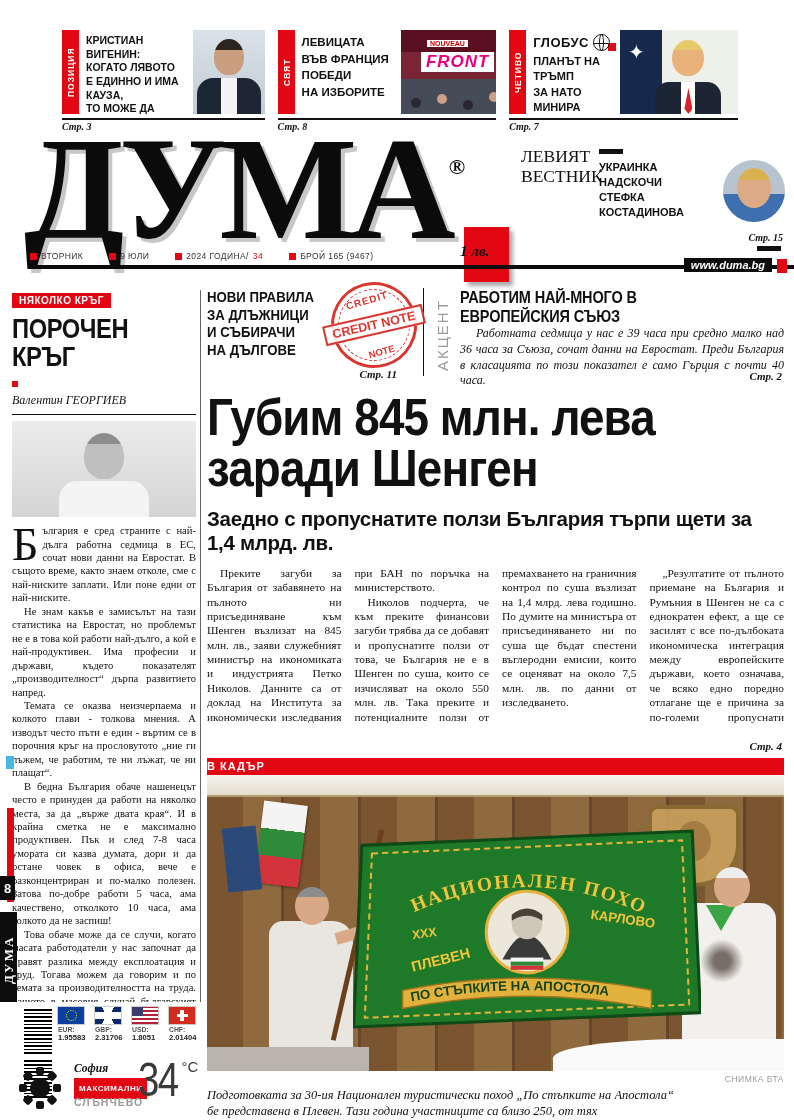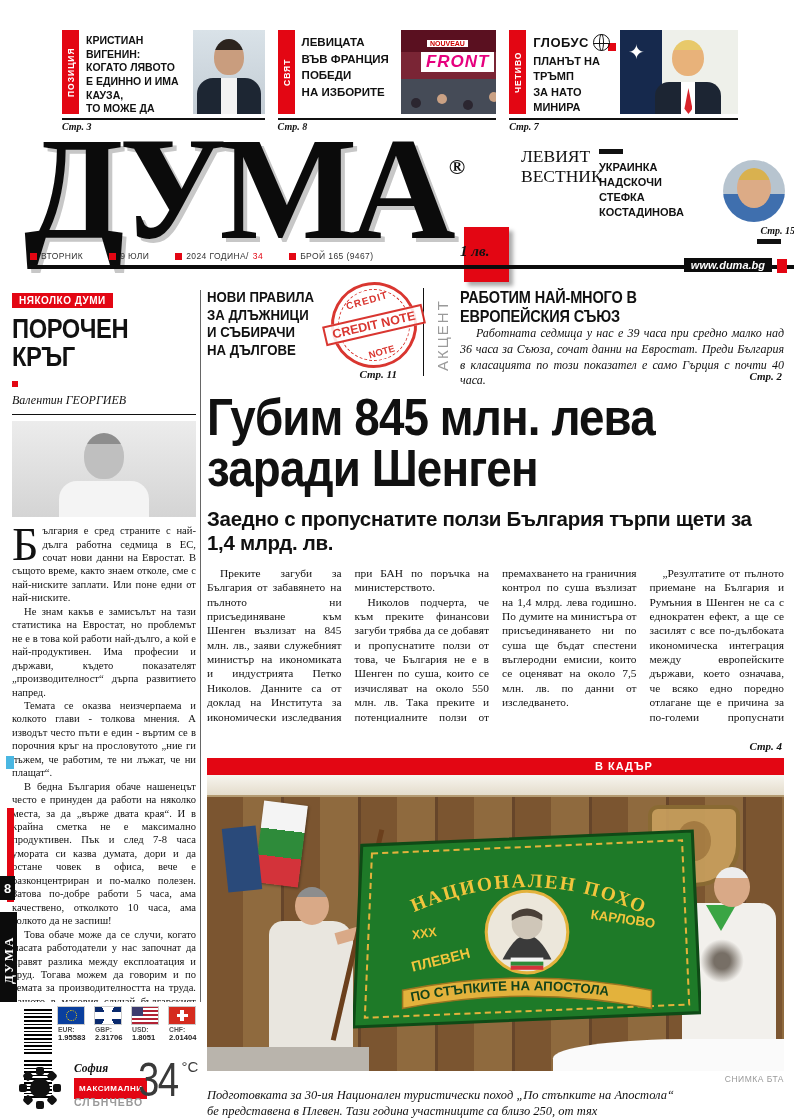--- a/index.html
+++ b/index.html
@@ -59,21 +59,21 @@
   .mast-square{position:absolute;left:464px;top:227px;width:45px;height:55px;background:#e30613;box-shadow:4px 4px 4px #aaa;}
   .tagline{position:absolute;left:521px;top:146px;font-family:"Liberation Serif",serif;font-size:17.5px;line-height:1.15;color:#111;}
   .teaser{position:absolute;left:599px;top:149px;width:196px;}
   .teaser-dash{width:24px;height:5px;background:#111;}
   .teaser-flex{display:flex;margin-top:6px;gap:6px;}
   .teaser-title{font-size:11px;font-weight:800;line-height:1.35;width:118px;}
   .teaser-photo{width:62px;height:62px;border-radius:50%;position:relative;overflow:hidden;flex-shrink:0;
      background:linear-gradient(180deg,#b7c4cf 0 55%,#3f6fae 55%);}
   .teaser-photo::before{content:"";position:absolute;left:50%;top:8px;width:34px;height:40px;margin-left:-17px;
      border-radius:50%;background:linear-gradient(#d9b14f 0 30%,#dcab86 30%);}
-  .teaser-page{text-align:right;margin-top:3px;padding-right:0;}
+  .teaser-page{text-align:right;margin-top:10px;padding-right:12px;}
   .teaser-dash2{margin-left:158px;margin-top:3px;}
 
   
   .dateline{position:absolute;left:30px;top:251px;display:flex;gap:26px;font-size:8.5px;color:#333;letter-spacing:.4px;align-items:center;}
   .dl-item{display:flex;align-items:center;gap:4px;}
   .dl-sq{width:7px;height:7px;background:#e30613;flex-shrink:0;}
   .dl-red{color:#e30613;}
   .price{position:absolute;left:460px;top:243px;font-family:"Liberation Serif",serif;font-style:italic;font-weight:bold;font-size:15px;}
   .toprule{position:absolute;left:30px;right:0;top:265px;height:4px;background:#0c0c0c;}
   .site-chip{position:absolute;right:22px;top:258px;background:#0c0c0c;color:#fff;font-size:11px;font-weight:bold;
@@ -123,21 +123,21 @@
   .colB .pageref{position:absolute;right:2px;bottom:0;font-size:11px;}
 
   .headline{margin-top:10px;font-size:52px;font-weight:800;line-height:.98;letter-spacing:-1px;}
   .subhead{margin-top:13px;font-size:20.5px;font-weight:bold;letter-spacing:-.3px;}
   .bodycols{margin-top:11px;height:172px;column-count:4;column-gap:13px;font-family:"Liberation Serif",serif;
      font-size:11.4px;line-height:1.26;text-align:justify;overflow:hidden;}
   .bodycols p{margin:0;text-indent:13px;}
   .story-page{text-align:right;padding-right:2px;margin-top:2px;font-size:11px;}
 
   .kadar{margin-top:6px;height:17px;background:#e30613;color:#fff;font-size:11px;font-weight:800;letter-spacing:1px;
-     display:flex;align-items:center;padding-left:388px;box-sizing:border-box;}
+     display:flex;align-items:center;box-sizing:border-box;}
 
   
   .feature-photo{position:relative;height:296px;overflow:hidden;background:#7b5530;}
   .fp-wall{position:absolute;inset:0;background:repeating-linear-gradient(90deg,#7b5530 0 36px,#8f6a3e 36px 74px,#66452a 74px 77px);}
   .fp-ceiling{position:absolute;top:0;left:0;right:0;height:20px;background:linear-gradient(#f7f5ef,#e4dccb);border-bottom:2px solid #b49b72;}
   .fp-emblem{position:absolute;right:44px;top:30px;width:84px;height:74px;background:#c89f5d;border:4px solid #8a6b33;
      border-radius:10px 10px 50% 50%;opacity:.92;}
   .fp-emblem::before{content:"";position:absolute;left:50%;top:12px;width:34px;height:40px;margin-left:-17px;border-radius:50%;background:#a87f44;}
   .fp-bgflag{position:absolute;left:52px;top:28px;width:44px;height:82px;transform:rotate(7deg);
      background:linear-gradient(#f4f4f4 0 33%,#2e8b3a 33% 66%,#d3333a 66%);box-shadow:1px 1px 3px rgba(0,0,0,.4);}
@@ -306,21 +306,21 @@
         <span class="dl-sq"></span>
         <span>БРОЙ 165 (9467)</span>
       </span>
   </div>
   <div class="price">1 лв.</div>
   <div class="toprule"></div>
   <div class="site-chip">www.duma.bg</div>
   <div class="site-red"></div>
 
   <div class="opinion">
-    <span class="kicker">НЯКОЛКО ДУМИ</span>
+    <span class="kicker">НЯКОЛКО КРЪГ</span>
     <div class="op-title pre"><span class="cond pre">ПОРОЧЕН
 КРЪГ</span></div>
     <div class="op-bullet"></div>
     <div class="byline">Валентин ГЕОРГИЕВ</div>
     <div class="op-hr"></div>
     <div class="op-photo"></div>
     <div class="op-text">
       <p class="first"><span class="dropcap">Б</span><span>ългария е сред страните с най-дълга работна седмица в ЕС, сочат нови данни на Евростат. В същото време, както знаем отколе, сме с най-ниските заплати. Или поне едни от най-ниските.</span></p>
       <p>Не знам какъв е замисълът на тази статистика на Евростат, но проблемът не е в това кой работи най-дълго, а кой е най-продуктивен. Има професии и държави, където показателят „производителност“ дърпа развитието напред.</p>
       <p>Темата се оказва неизчерпаема и колкото глави - толкова мнения. А изводът често пъти е един - въртим се в порочния кръг на прословутото „ние ги лъжем, че работим, те ни лъжат, че ни плащат“.</p>

